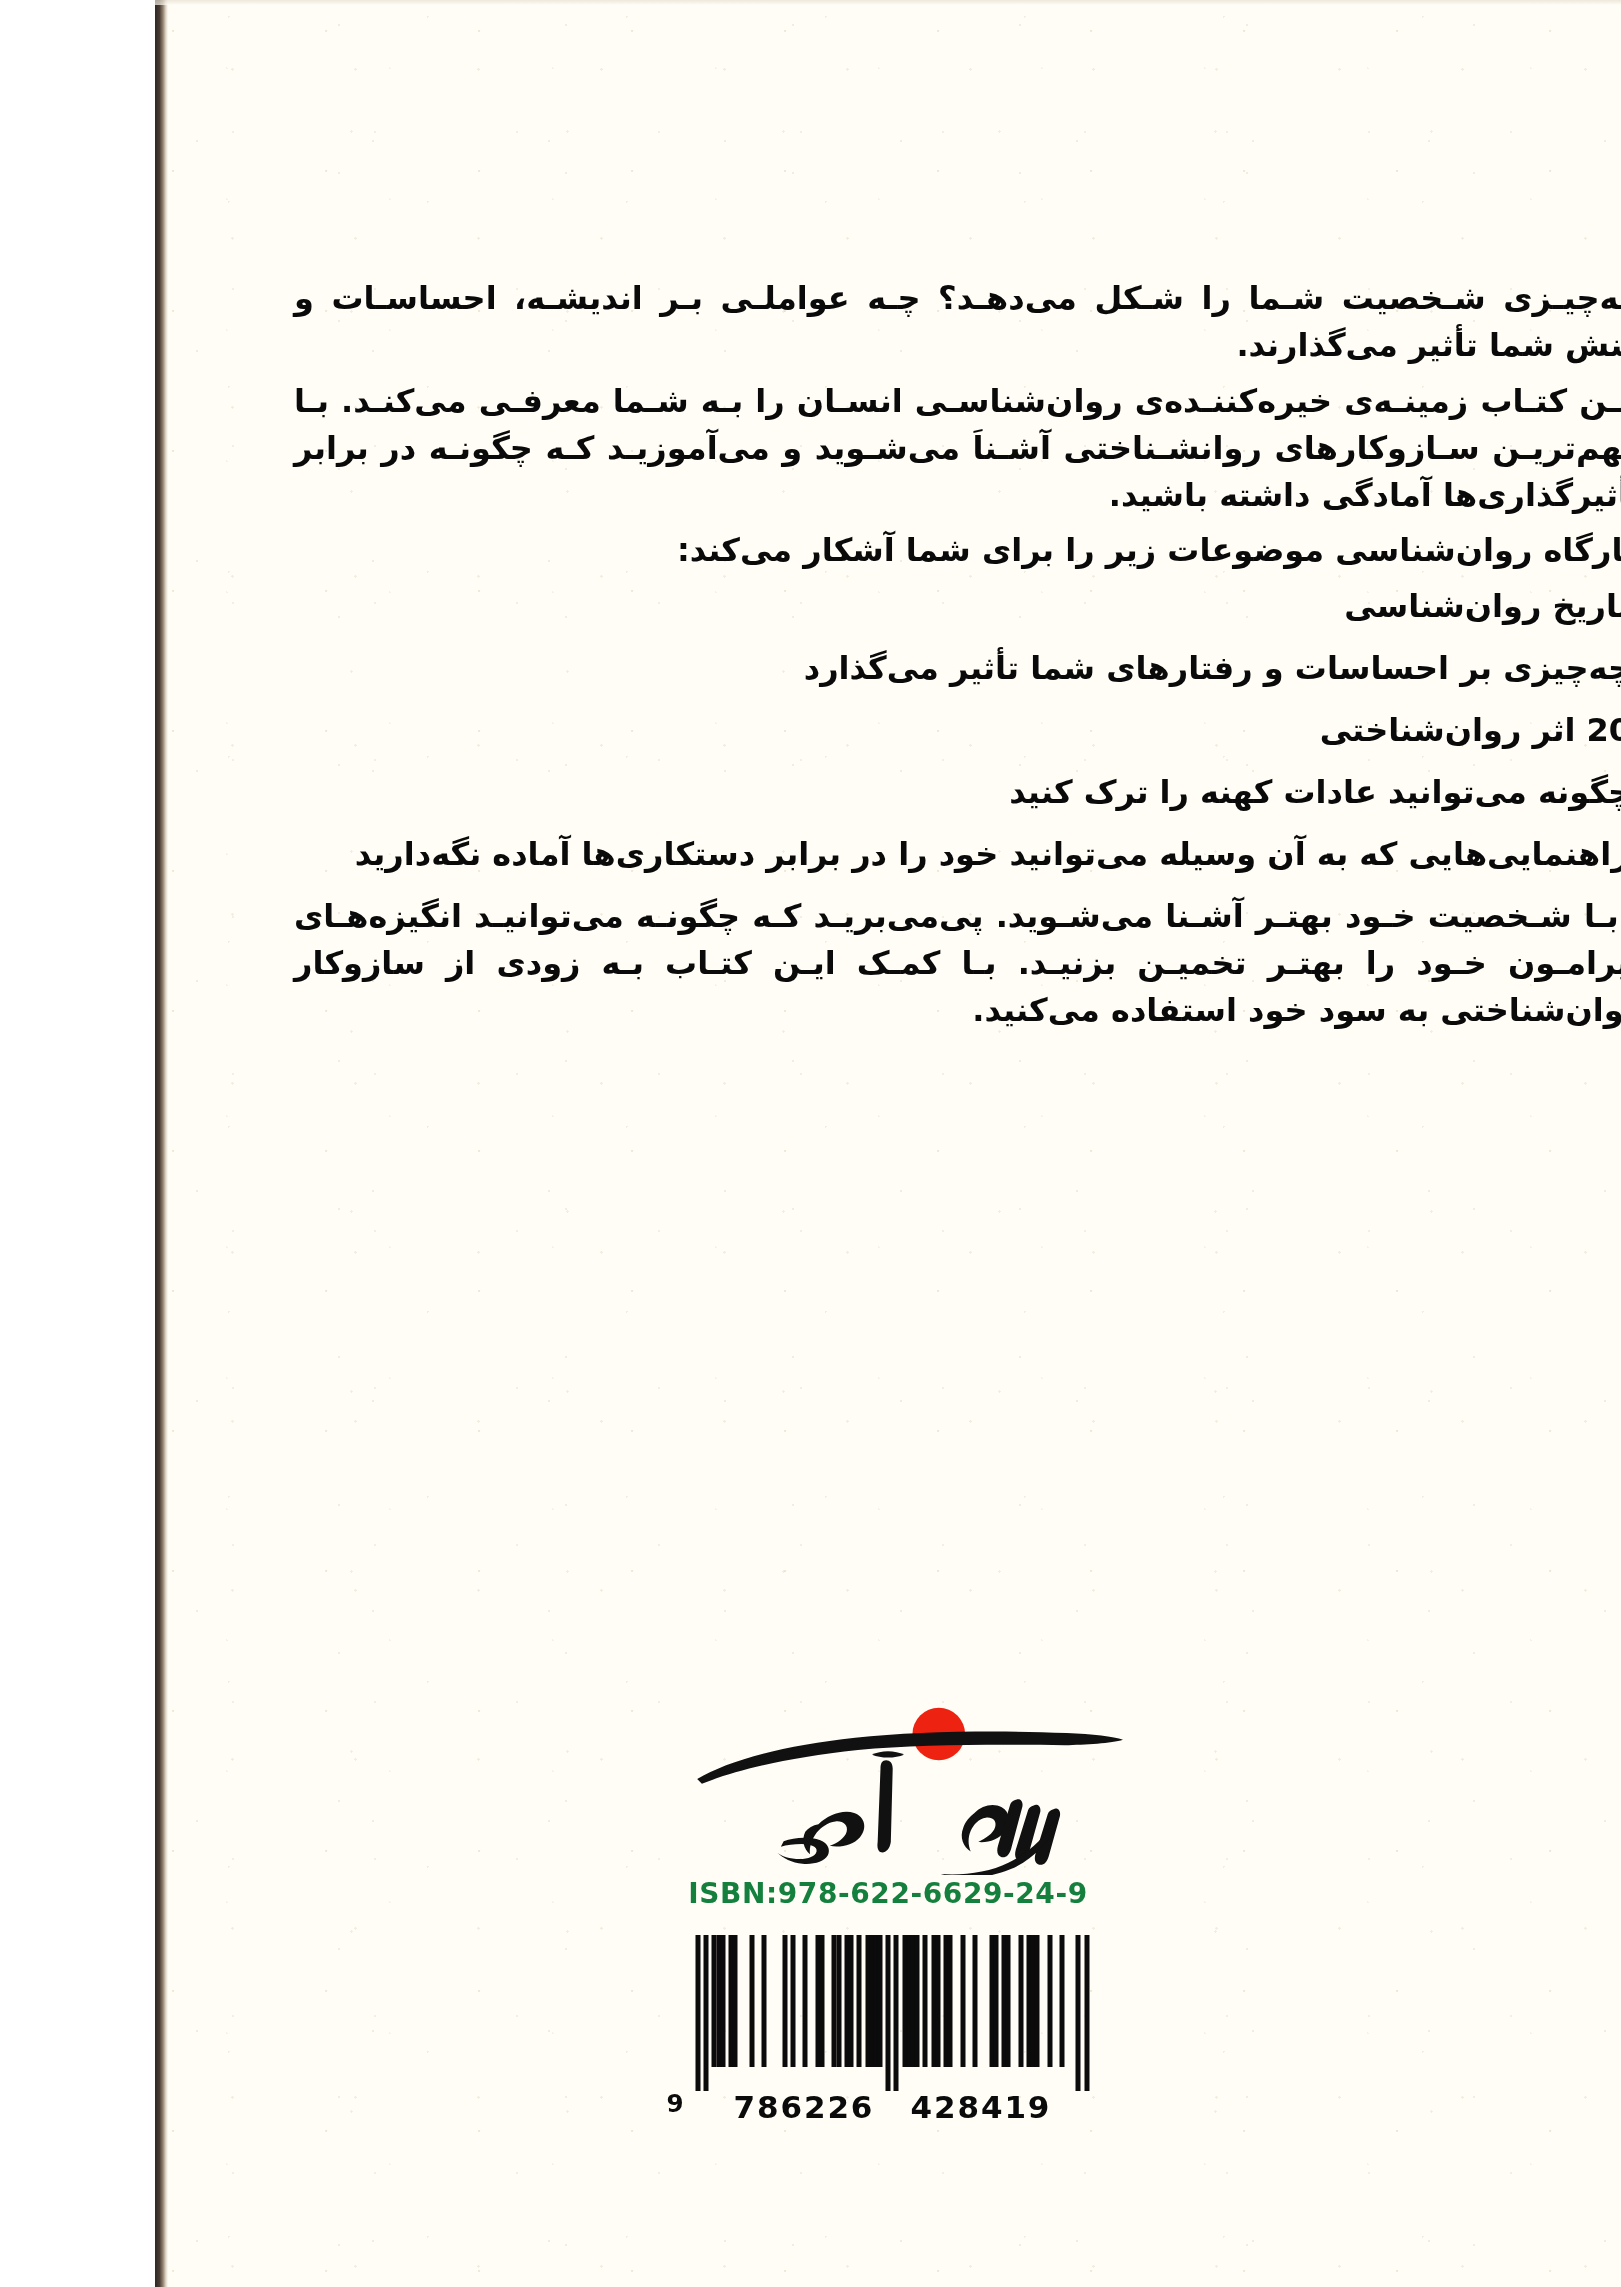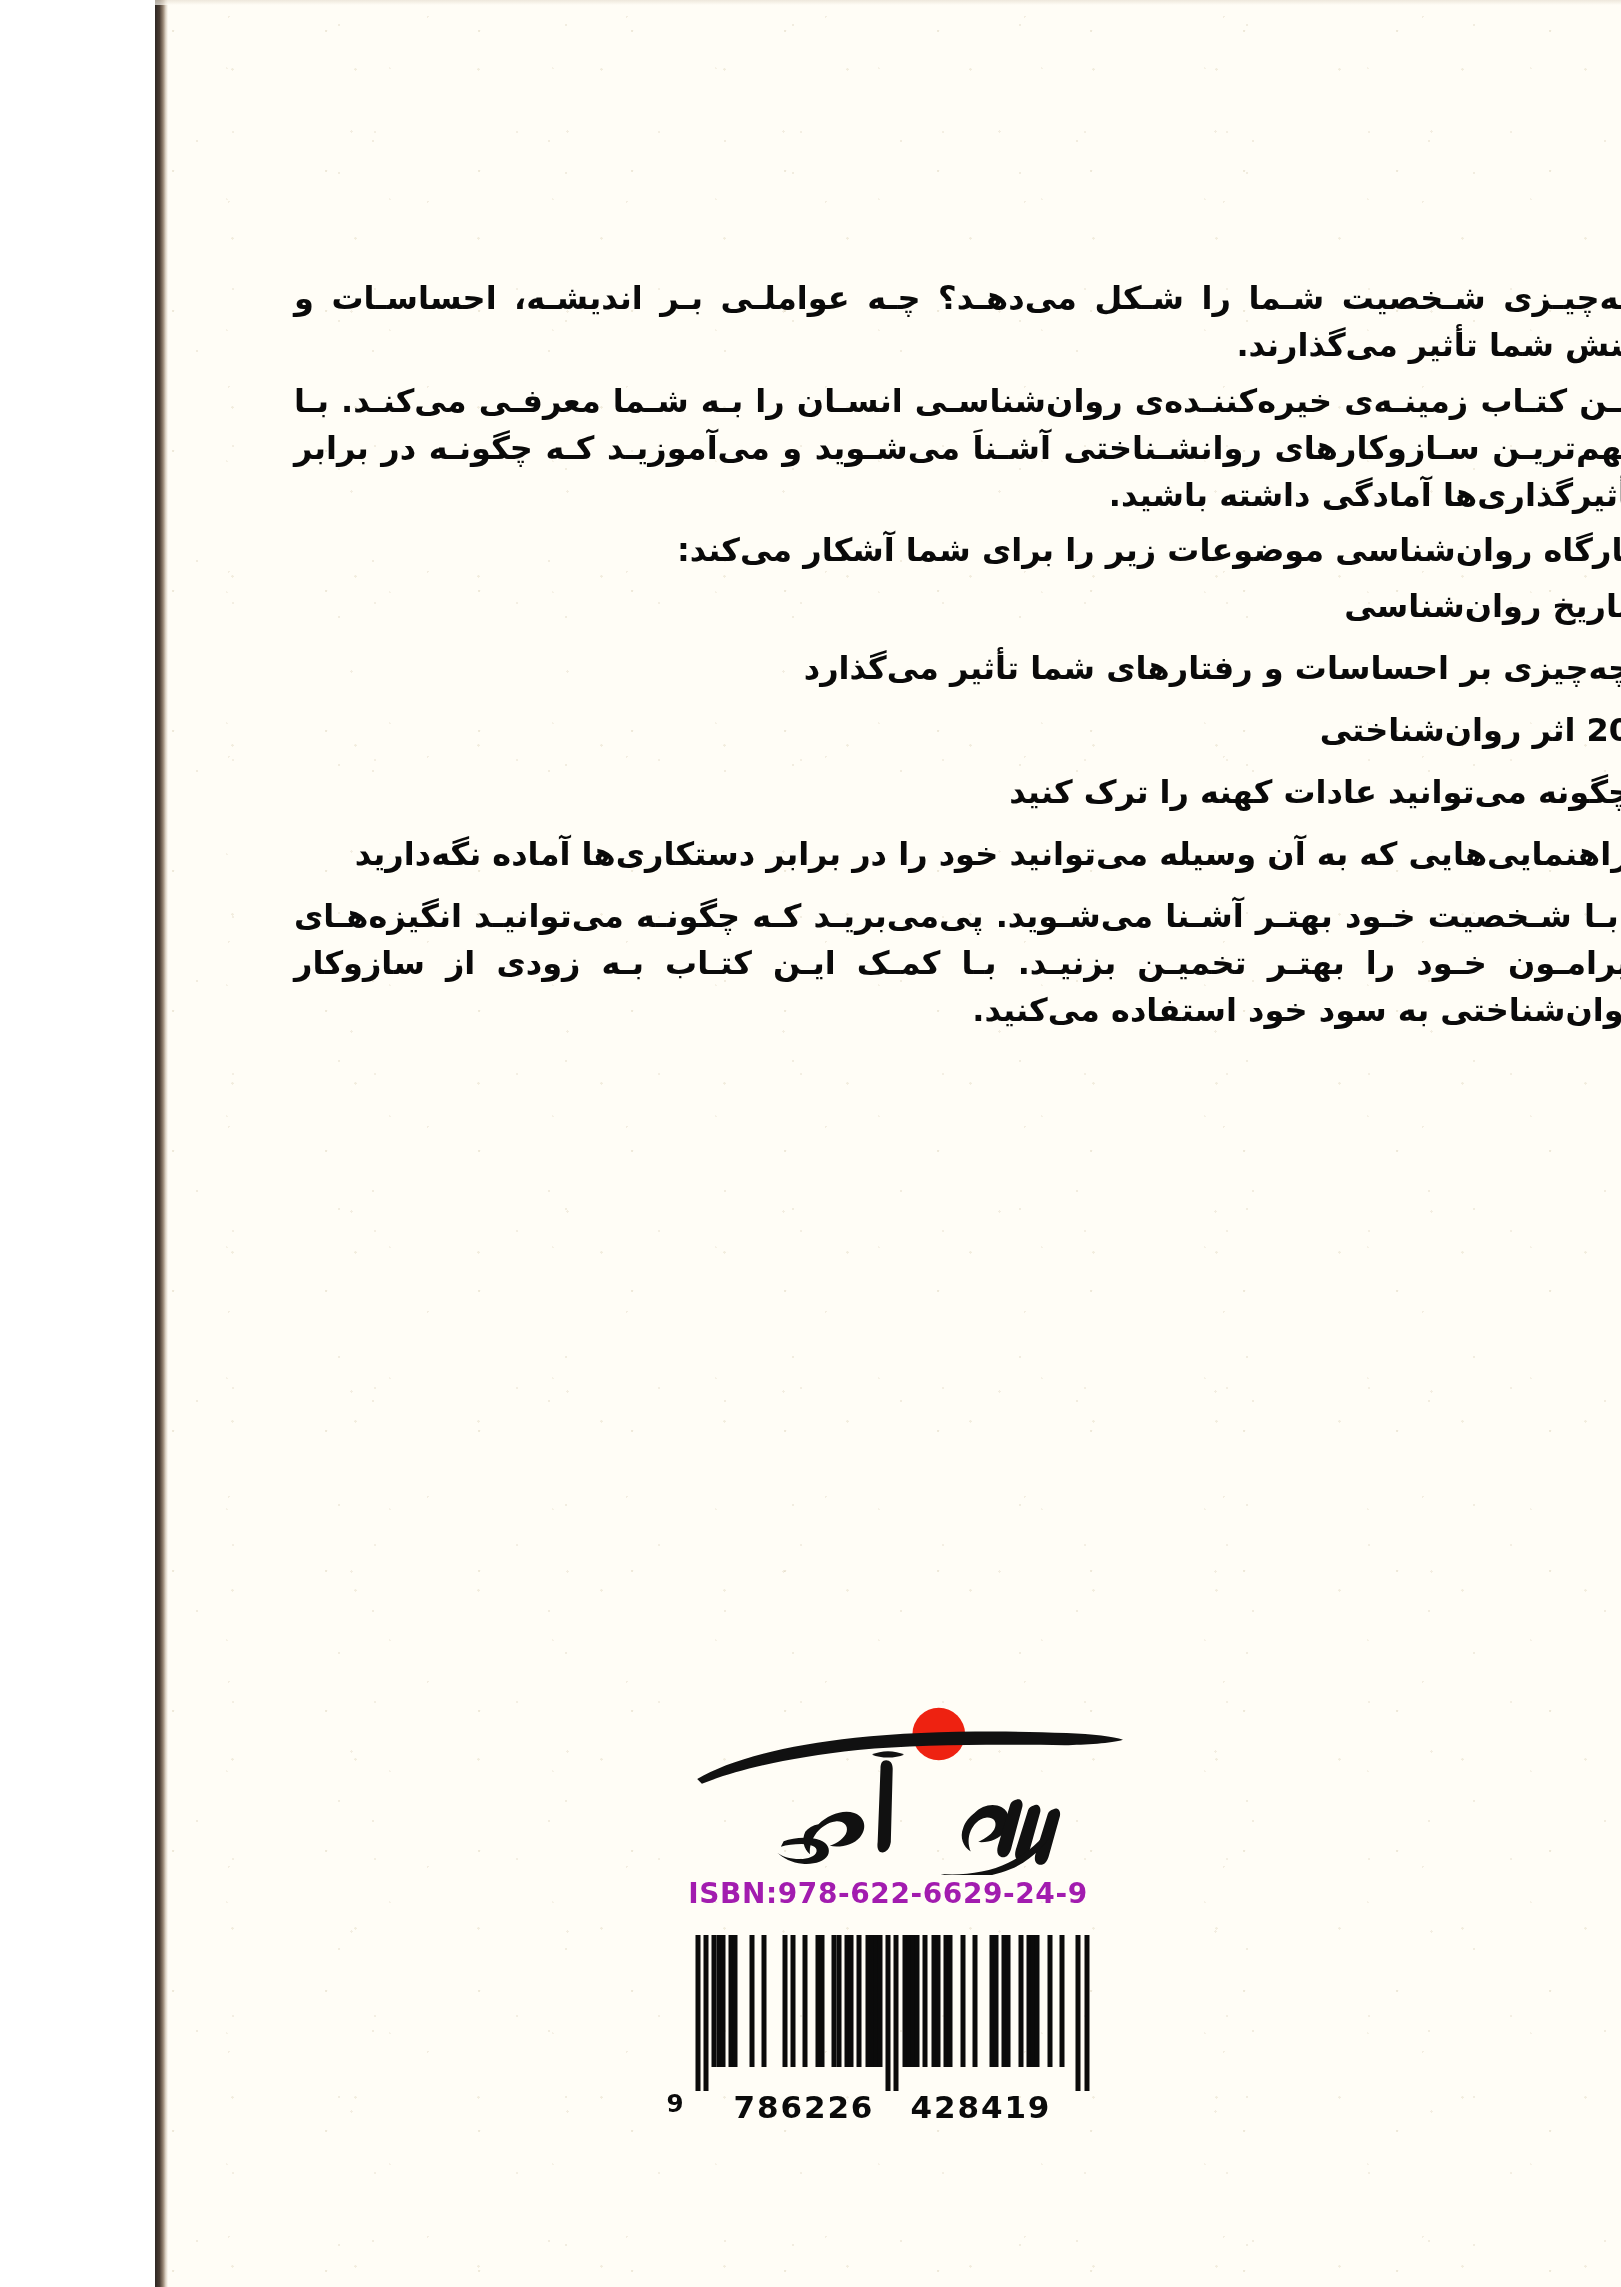--- a/index.html
+++ b/index.html
@@ -123,21 +123,21 @@
   
   #isbn {
     position: absolute;
     left: 0;
     top: 1877px;
     width: 100%;
     text-align: center;
     font-family: "DejaVu Sans", "Liberation Sans", sans-serif;
     font-size: 28px;
     font-weight: 700;
-    color: #a21caf;
+    color: #15803d;
     letter-spacing: 0.6px;
     direction: ltr;
   }
 
   
   #barcode-wrap {
     position: absolute;
     left: 50%;
     transform: translateX(-50%);
     top: 1935px;

